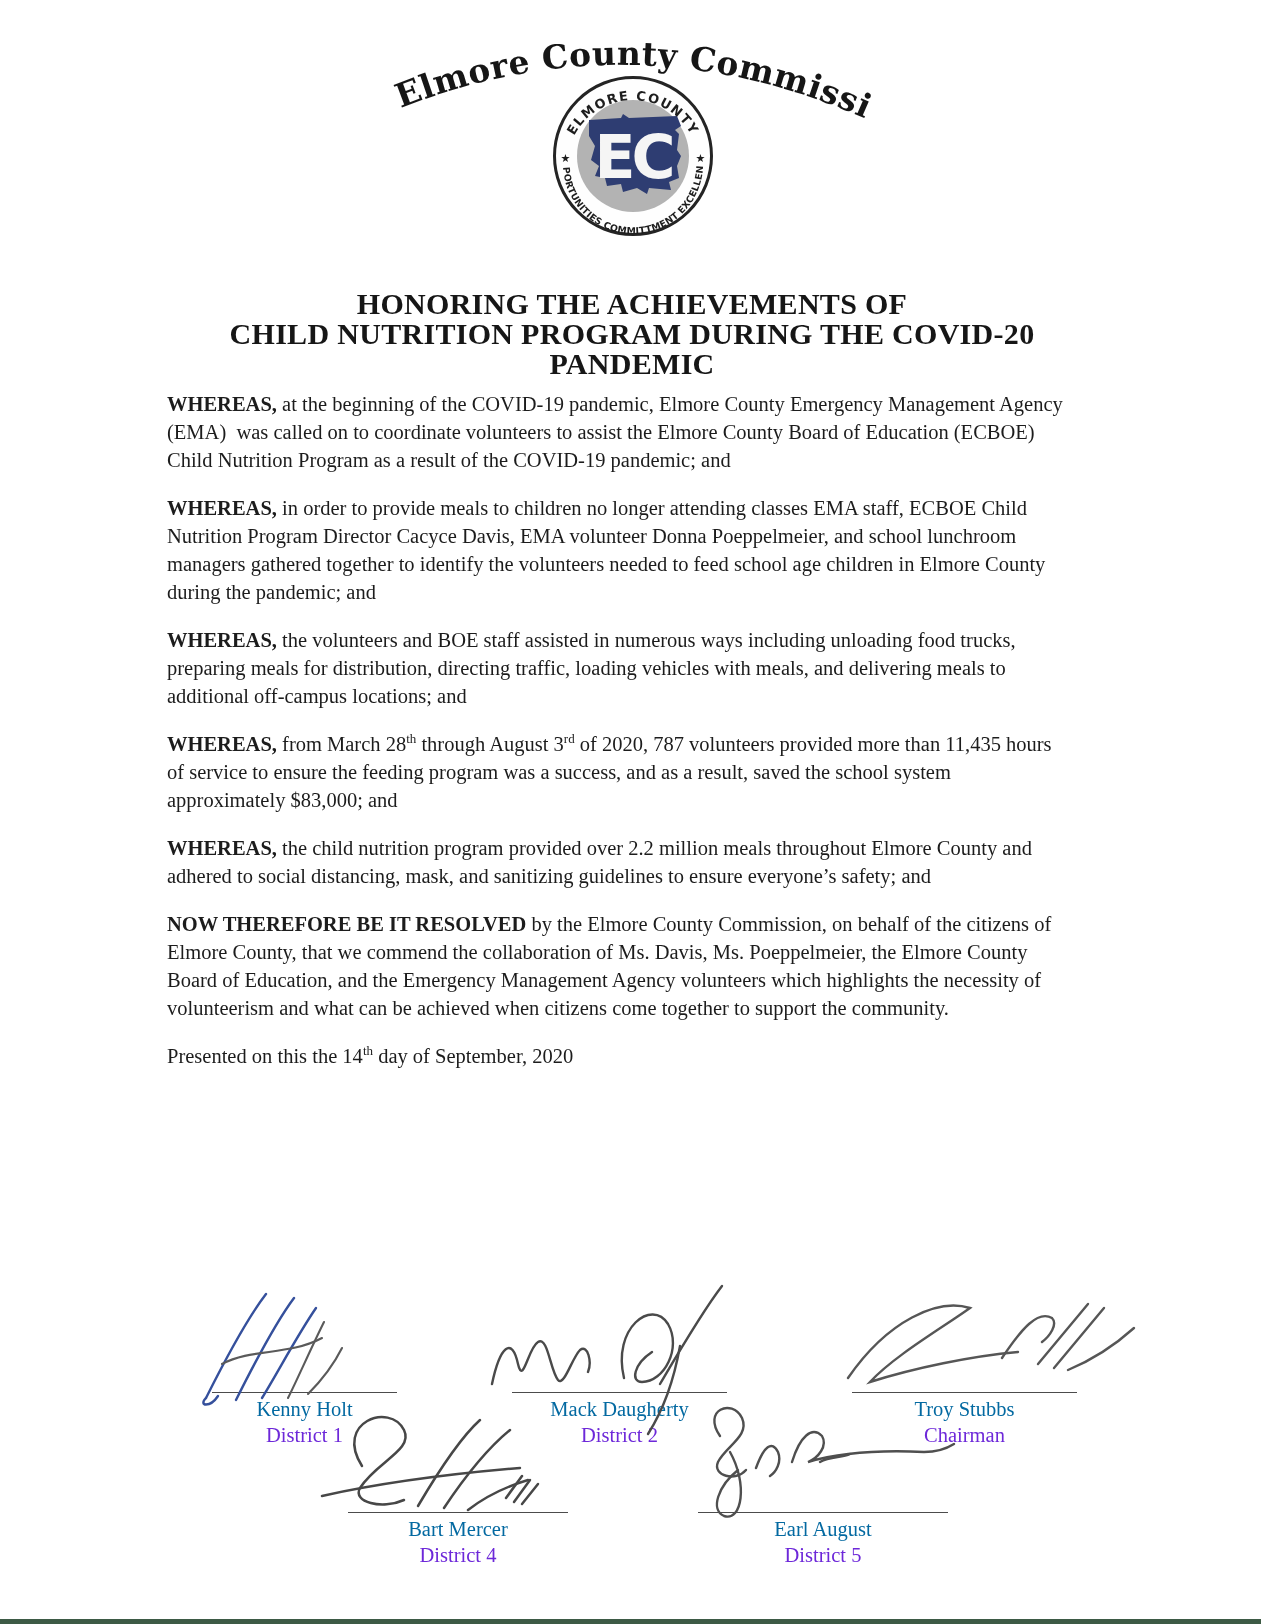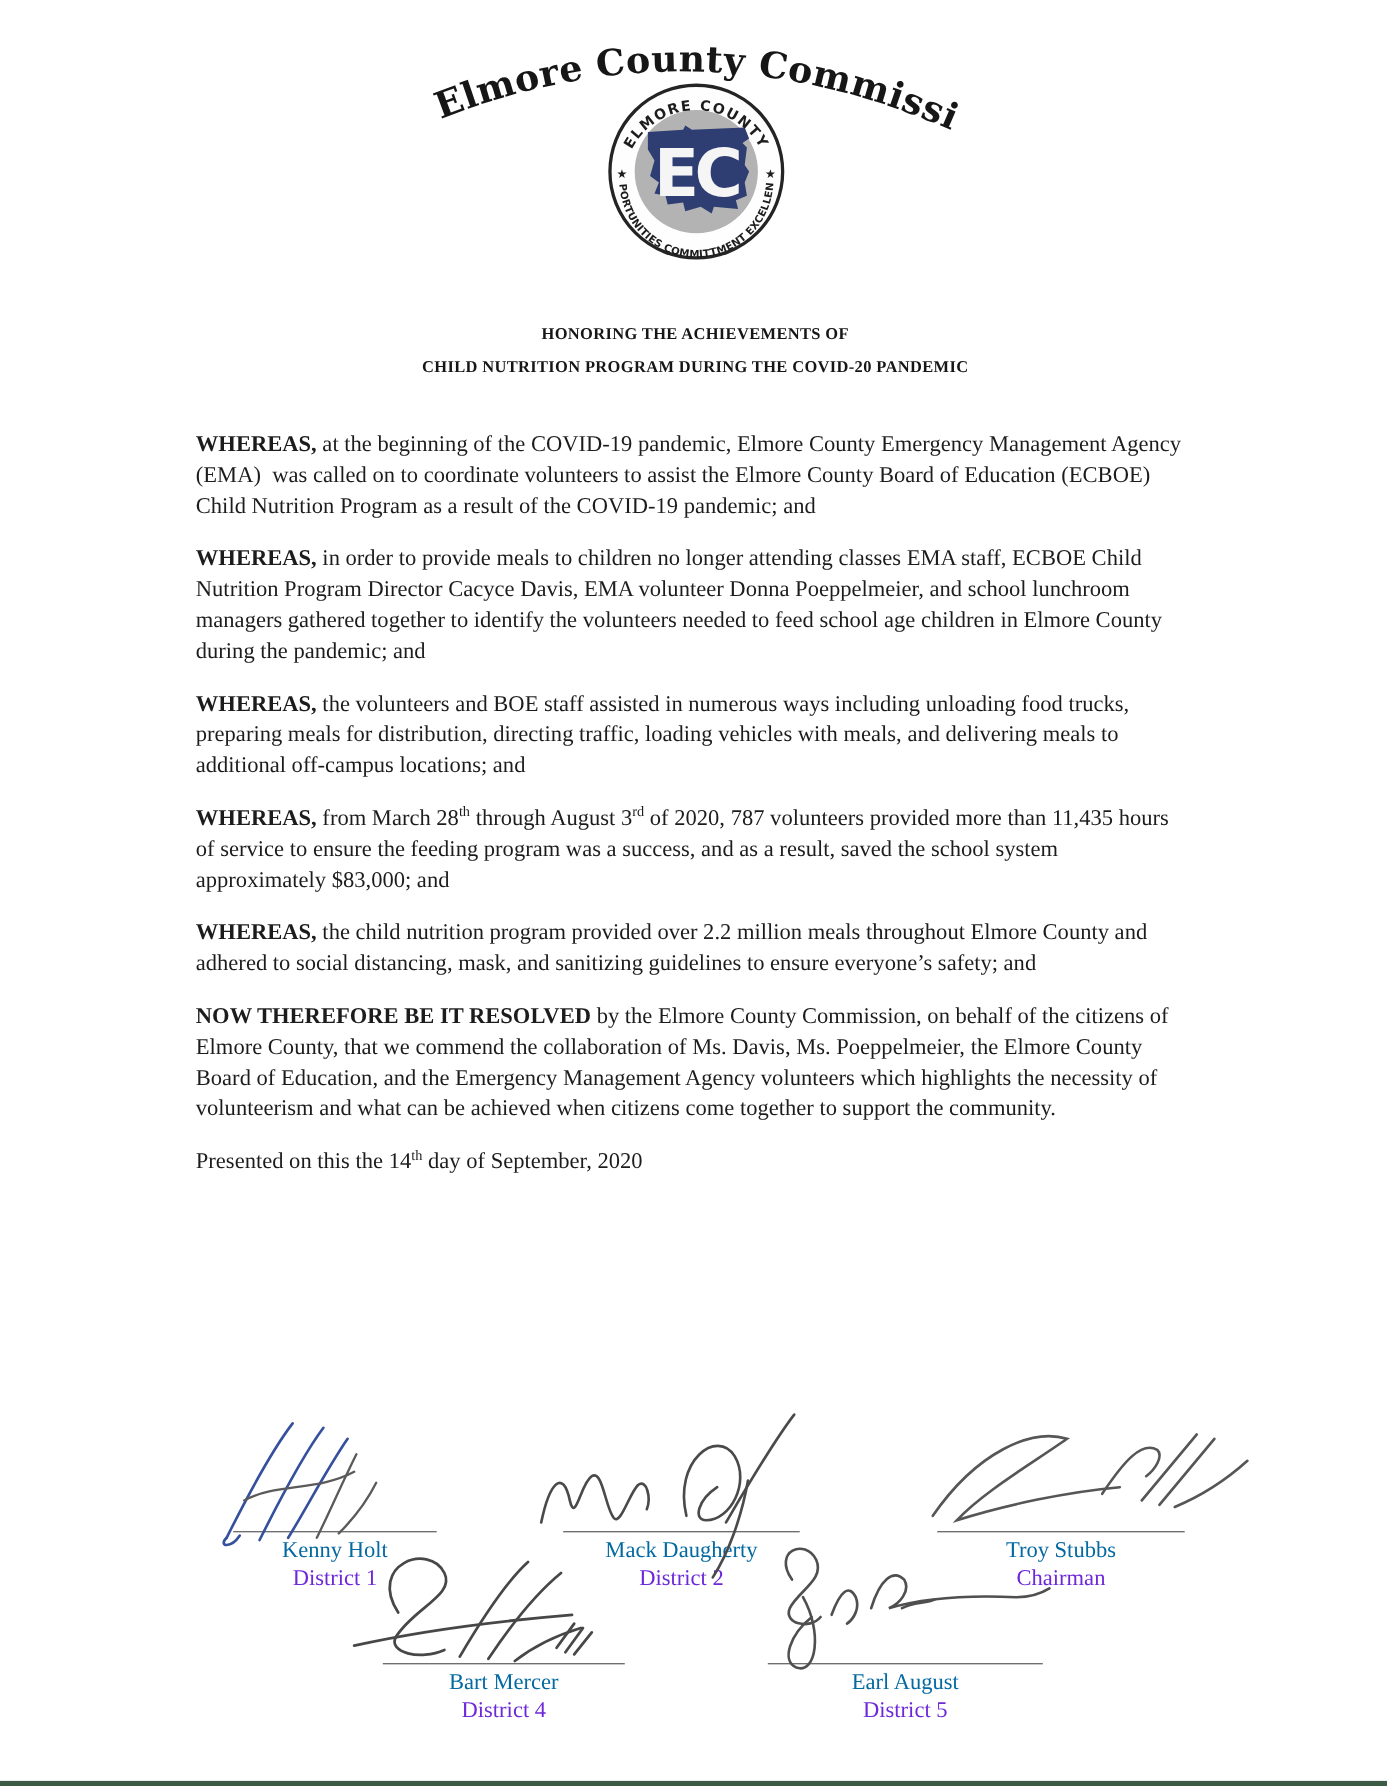--- a/index.html
+++ b/index.html
@@ -20,25 +20,25 @@
   .seal-monogram { font-family:"DejaVu Sans", sans-serif; font-weight:bold; fill:#f5f5f5; }
   
   .resolution {
     position:absolute; left:0; top:220px; width:100%; text-align:center;
     font-family:"DejaVu Serif", serif; font-weight:bold; font-size:42px;
     letter-spacing:1px; color:#171717;
   }
   
   .title-block {
     position:absolute; left:178px; top:289px; width:908px; text-align:center;
-    font-weight:bold; font-size:15px; line-height:30px; letter-spacing:0.3px; color:#161616;
+    font-weight:bold; font-size:30px; line-height:30px; letter-spacing:0.3px; color:#161616;
   }
   
   .body-block {
-    position:absolute; left:178px; top:390px; width:900px;
+    position:absolute; left:167px; top:390px; width:900px;
     font-size:20.5px; line-height:28px;
   }
   .body-block p { margin:0 0 20px 0; }
   .lead { font-weight:bold; }
   .sup { vertical-align:super; font-size:13px; line-height:0; }
   .presented { margin-top:2px !important; }
   
   .sig-block { position:absolute; text-align:center; }
   .sig-line { border-top:1.5px solid #4c4c4c; width:100%; height:0; }
   .sig-name { font-size:20.5px; line-height:26px; padding-top:3px; color:#0369a1; }

